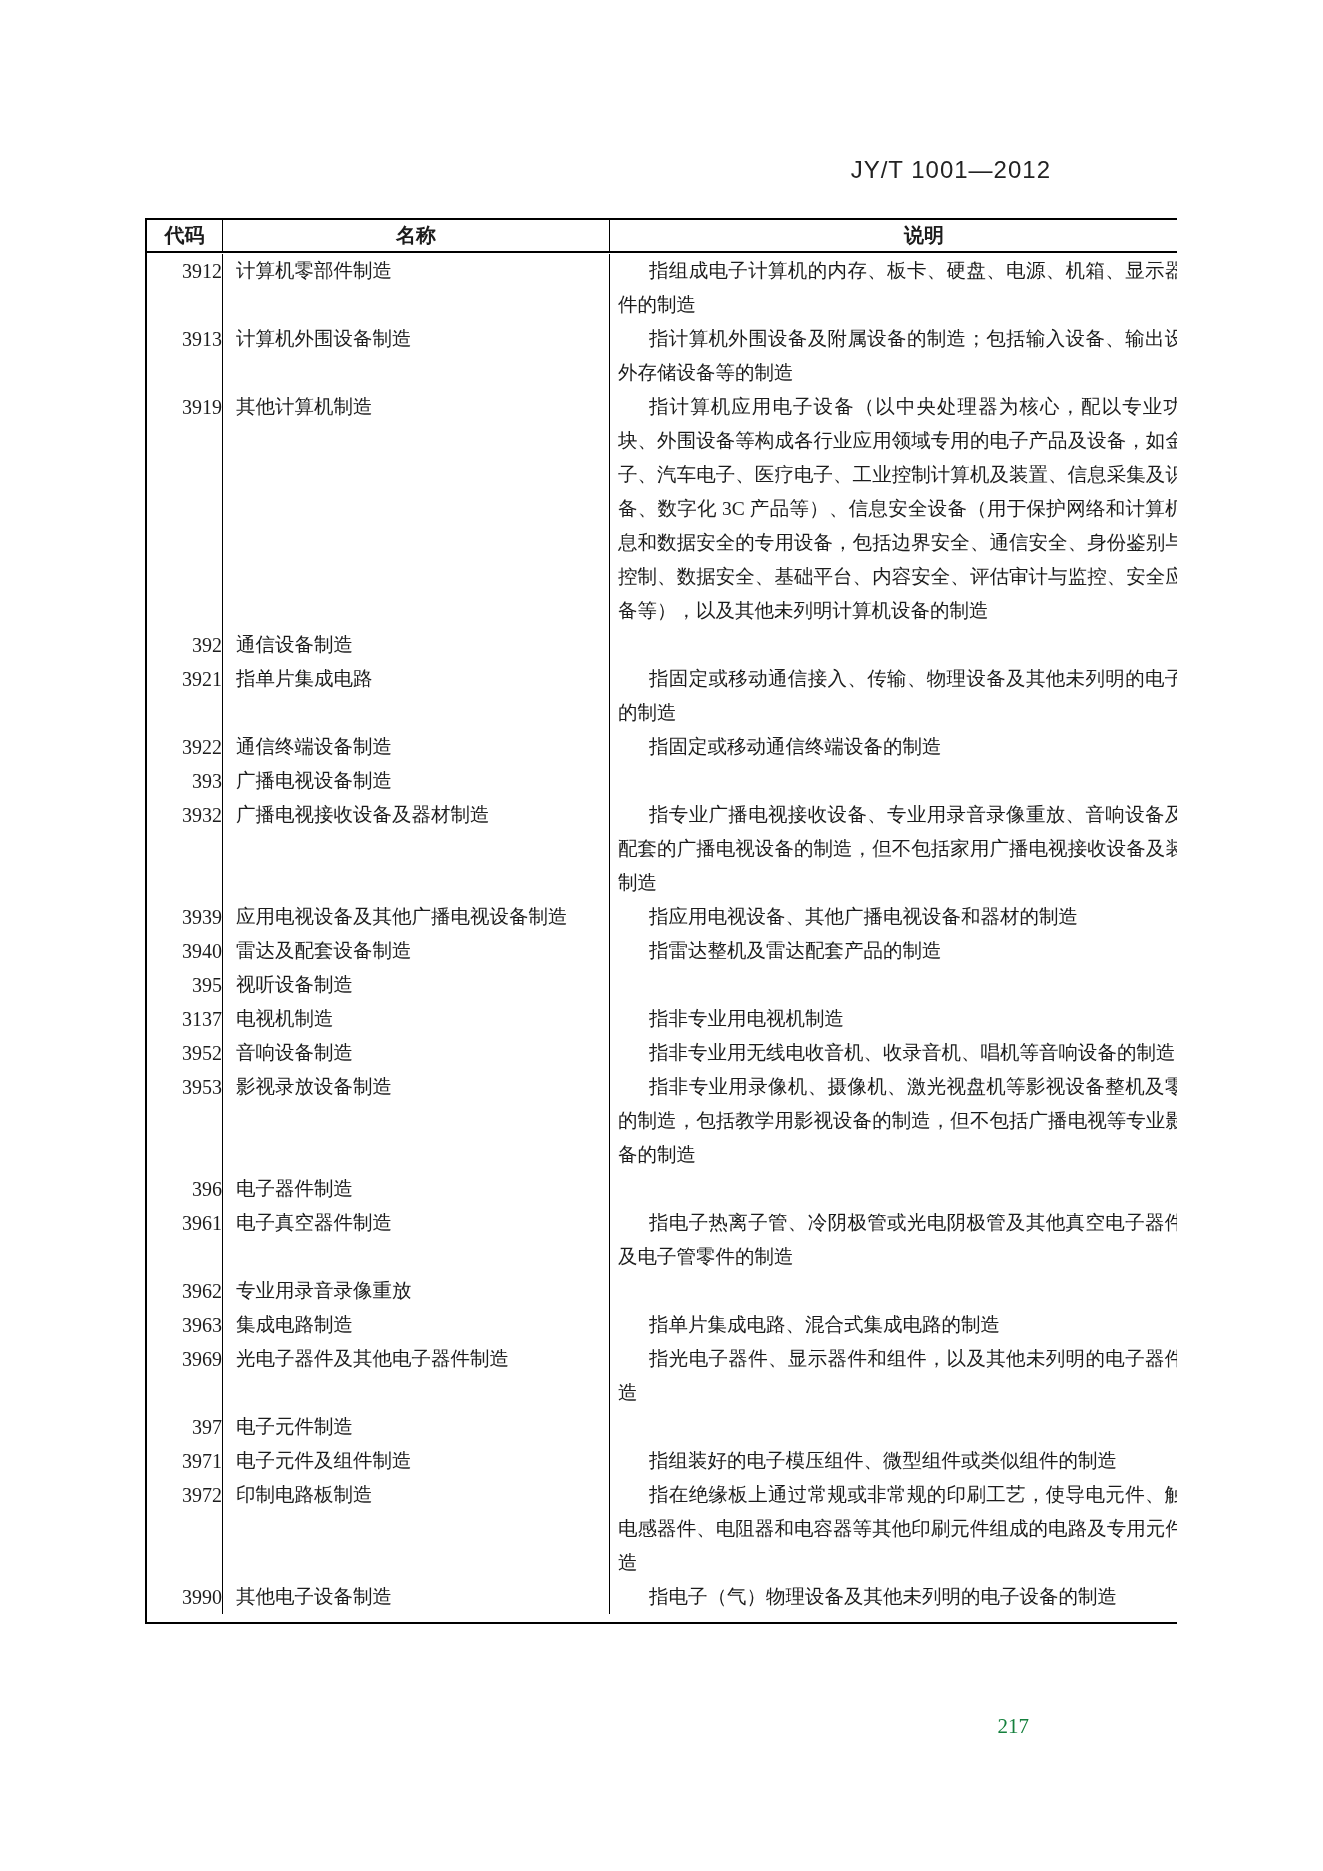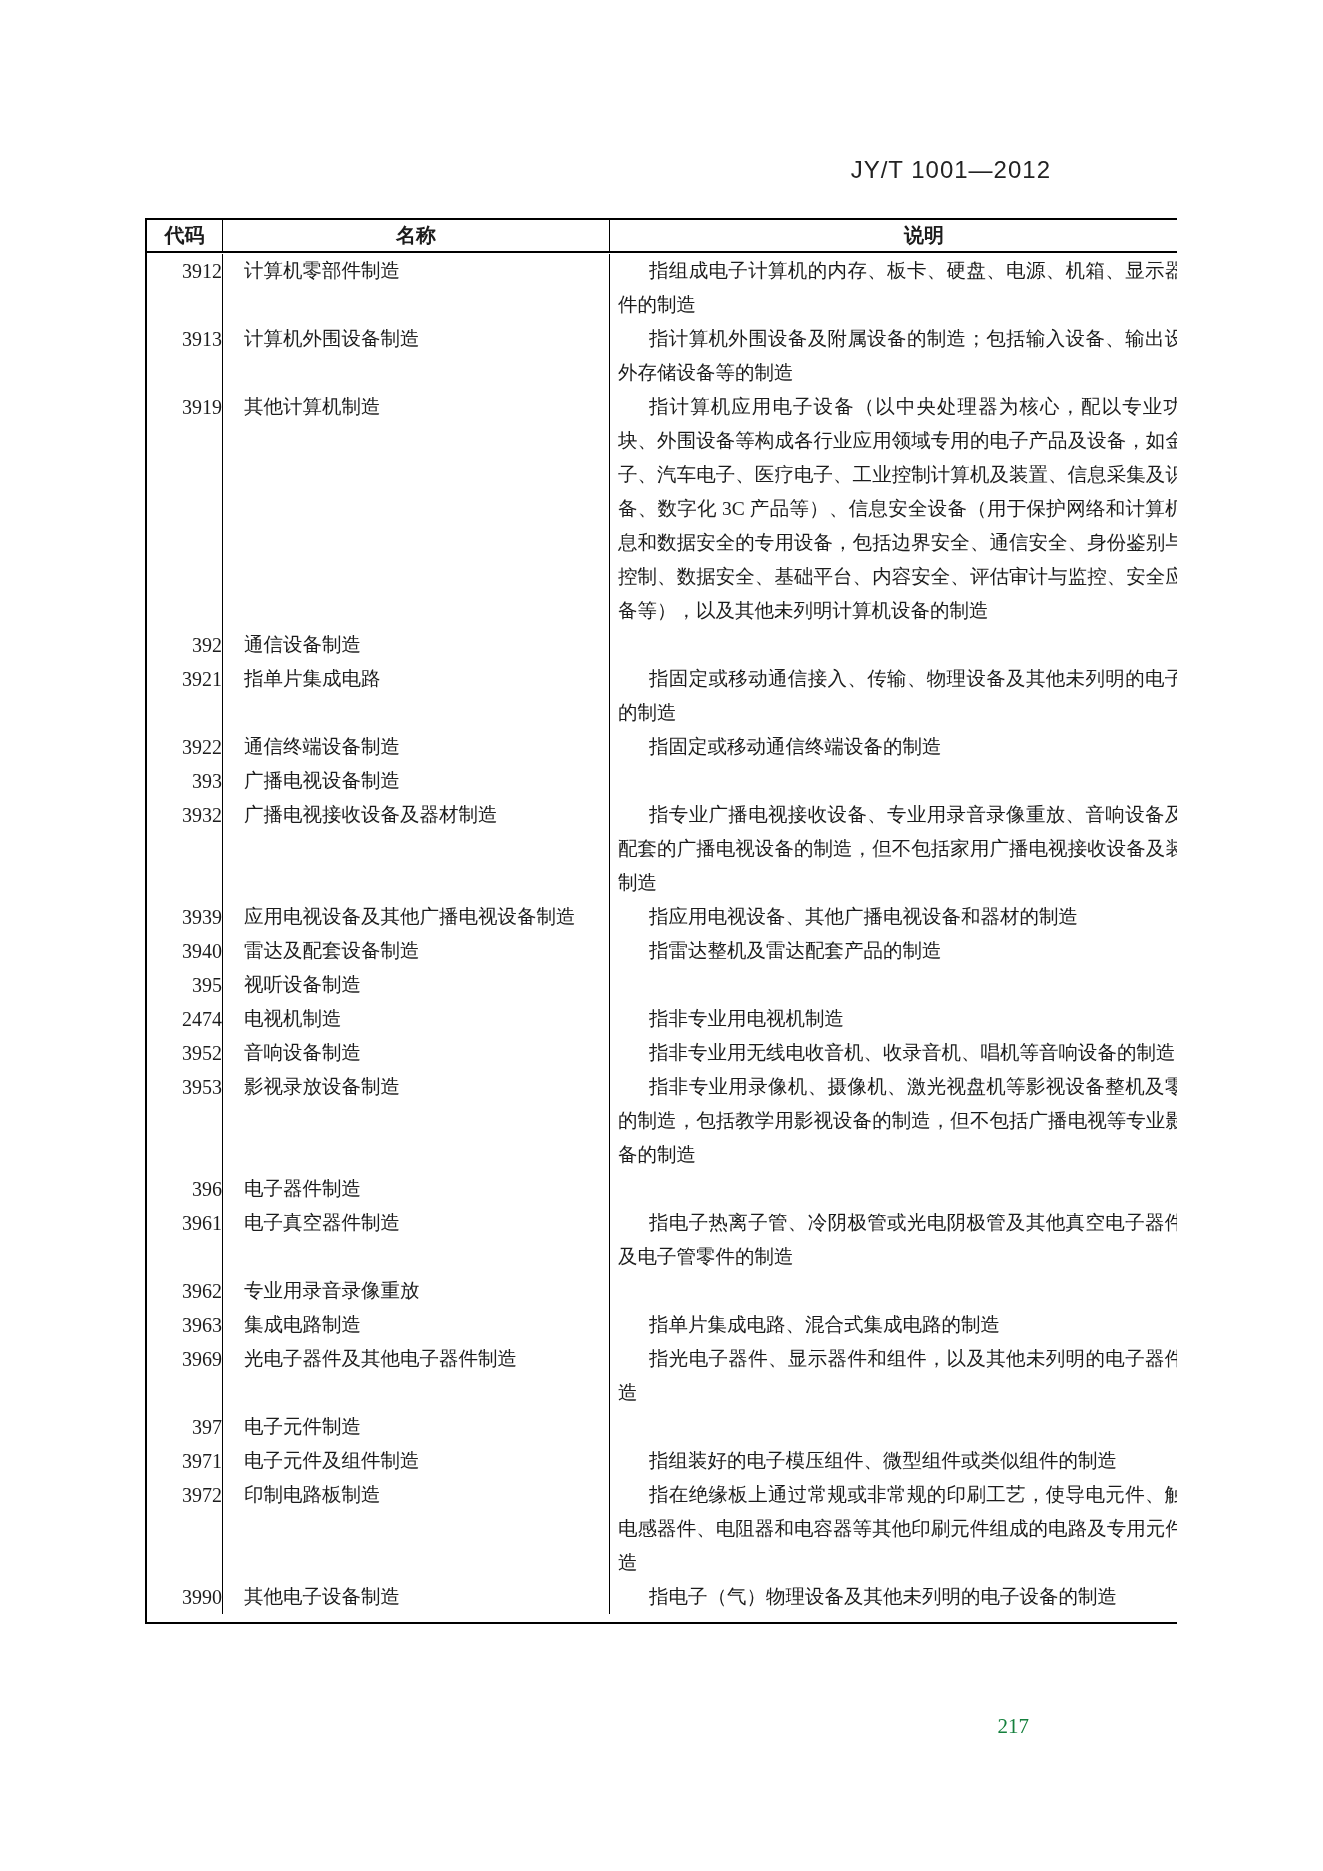--- a/index.html
+++ b/index.html
@@ -69,21 +69,21 @@
     box-sizing: border-box;
   }
   .trow .col-code {
     font-size: 20px;
     line-height: 34px;
     text-align: right;
   }
   .trow .col-name {
     font-size: 19.5px;
     line-height: 34px;
-    padding-left: 21px;
+    padding-left: 13px;
     padding-right: 6px;
   }
   .trow .col-desc {
     font-size: 19.5px;
     line-height: 34px;
     padding: 0 14px 0 8px;
     text-indent: 31px;
     text-align: justify;
   }
   .page-number {
@@ -169,21 +169,21 @@
     <div class="col-desc">指雷达整机及雷达配套产品的制造</div>
   </div>
 
   <div class="trow">
     <div class="col-code">395</div>
     <div class="col-name">视听设备制造</div>
     <div class="col-desc"></div>
   </div>
 
   <div class="trow">
-    <div class="col-code">2474</div>
+    <div class="col-code">3137</div>
     <div class="col-name">电视机制造</div>
     <div class="col-desc">指非专业用电视机制造</div>
   </div>
 
   <div class="trow">
     <div class="col-code">3952</div>
     <div class="col-name">音响设备制造</div>
     <div class="col-desc">指非专业用无线电收音机、收录音机、唱机等音响设备的制造</div>
   </div>
 

